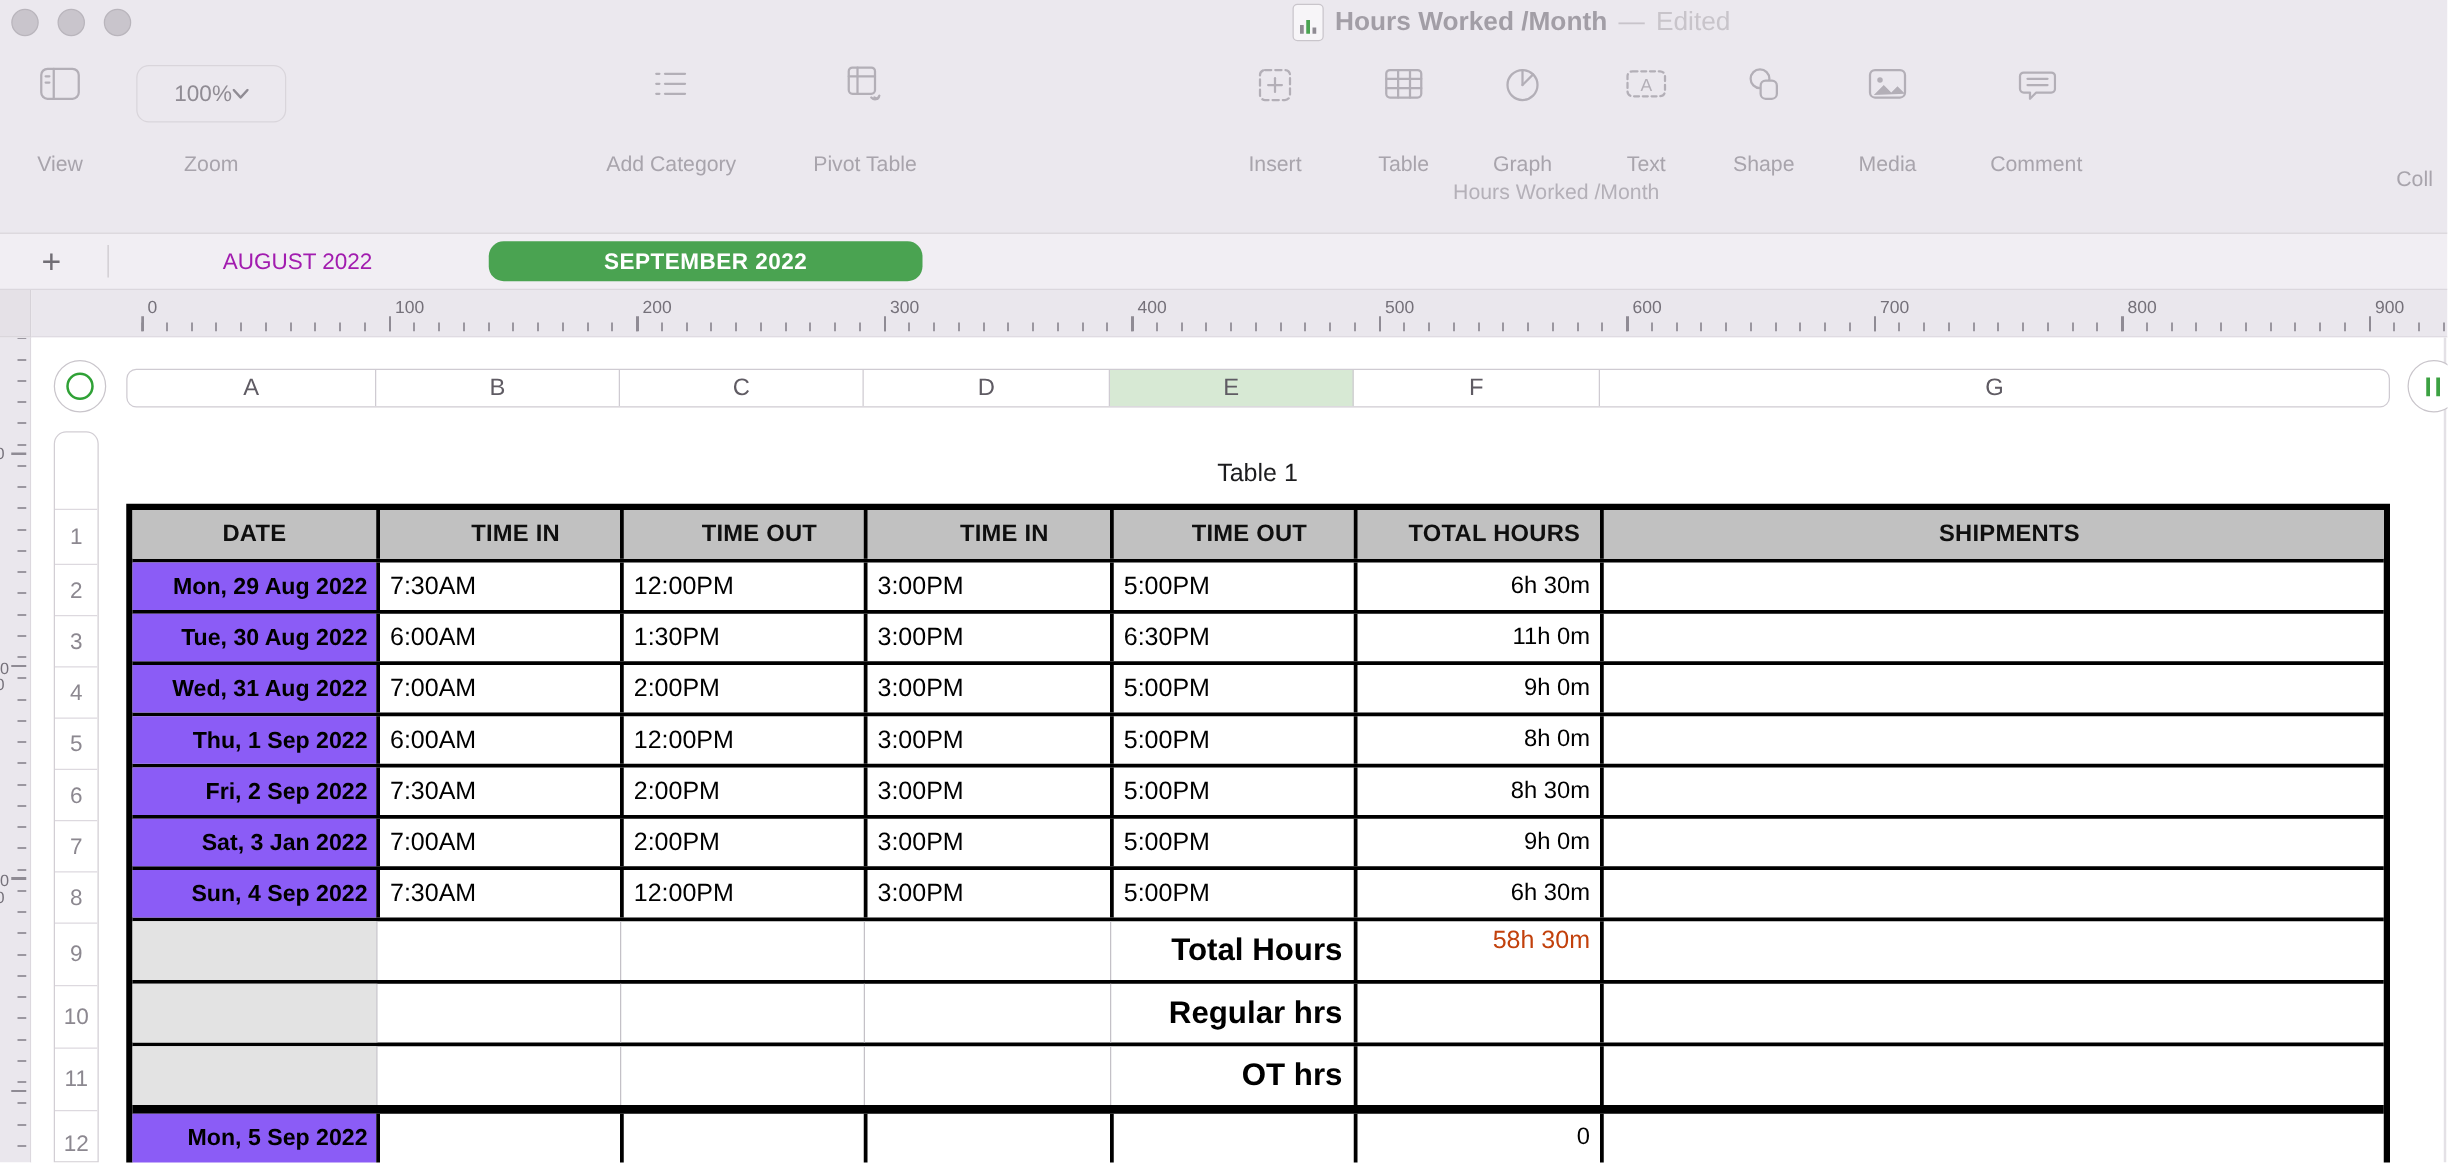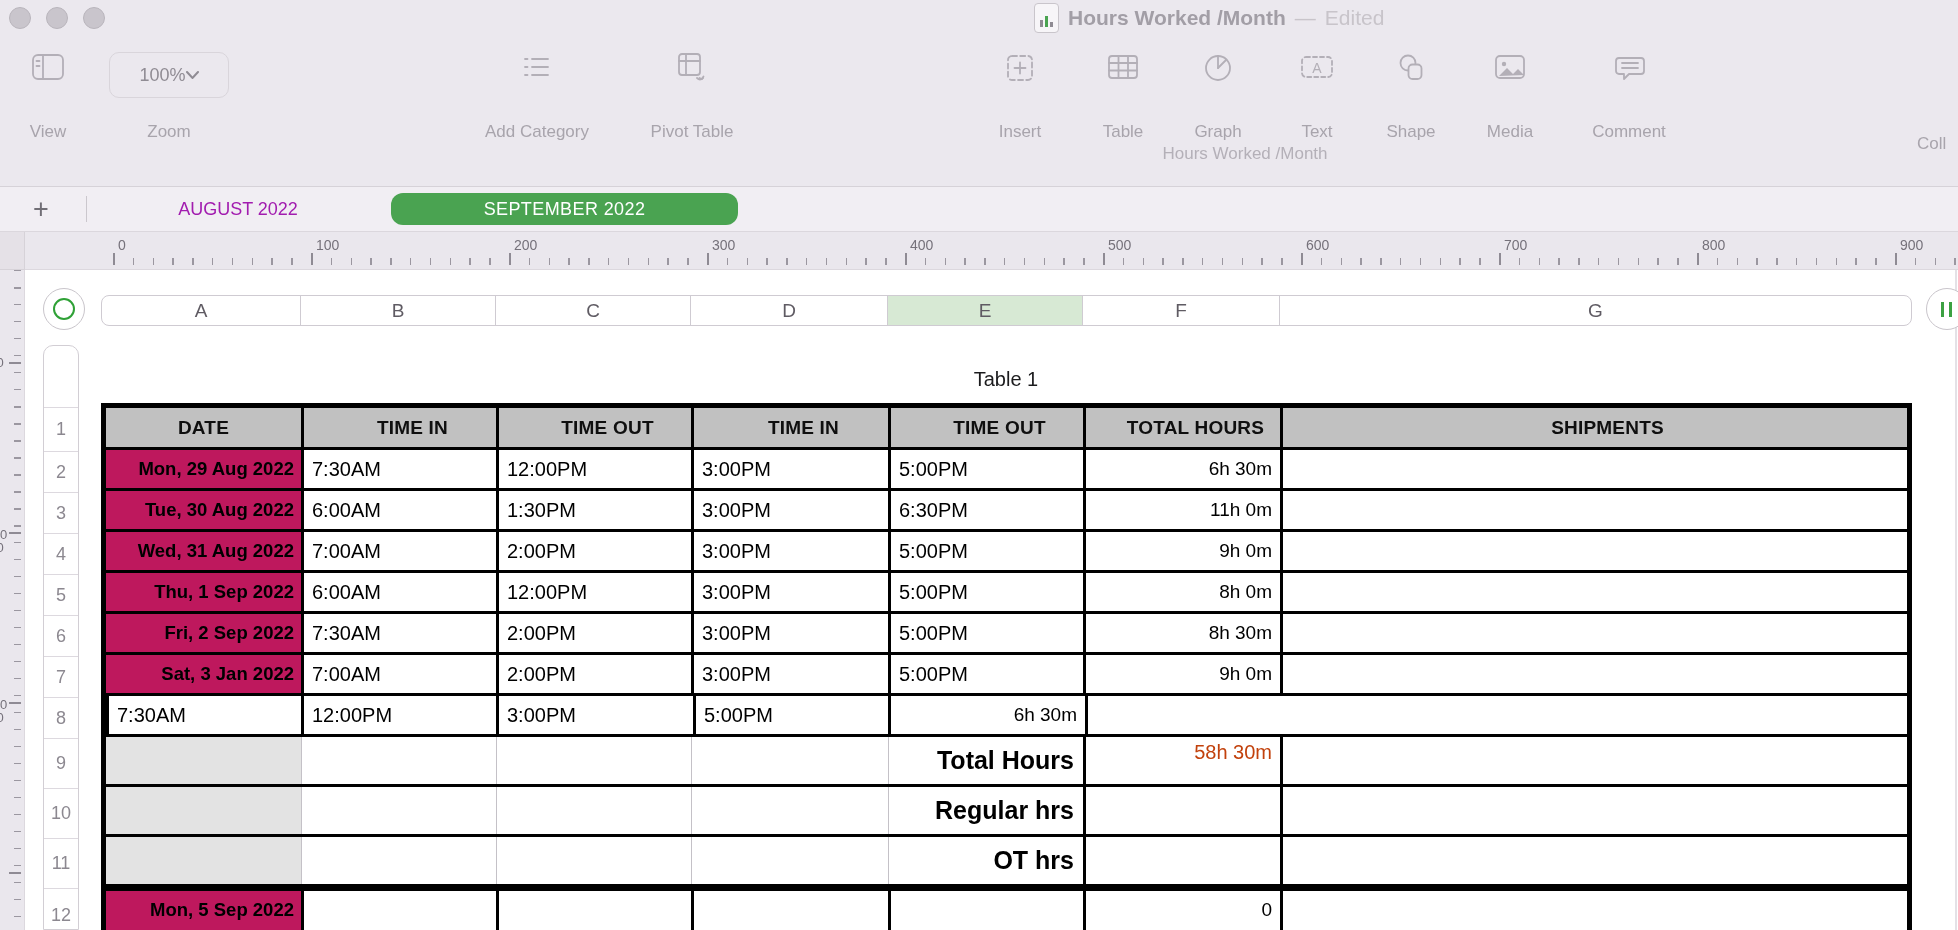--- a/index.html
+++ b/index.html
@@ -24,21 +24,21 @@
   .tb-icon svg { stroke:#b3afb7; fill:none; stroke-width:1.8; stroke-linecap:round; stroke-linejoin:round; }
   .zoom-btn { position:absolute; left:109px; top:52px; width:120px; height:46px; border:1.5px solid #d9d5db; border-radius:10px; display:flex; align-items:center; justify-content:center; gap:0; color:#908c94; font-size:18px; }
   .subtitle { position:absolute; left:1245px; top:144px; transform:translateX(-50%); font-size:17px; color:#b4b0b8; white-space:nowrap; }
   .coll-label { position:absolute; left:1917px; top:134px; font-size:17px; color:#a8a4ac; white-space:nowrap; }
 
   
   .tabbar { position:absolute; left:0; top:186px; width:1958px; height:46px; background:#f1eef3; border-top:1px solid #d6d2d8; border-bottom:1px solid #dbd7dd; }
   .add-sheet { position:absolute; left:26px; top:0; width:30px; height:44px; font-size:27px; font-weight:300; color:#716e75; display:flex; align-items:center; justify-content:center; }
   .tab-divider { position:absolute; left:86px; top:9px; width:1px; height:26px; background:#cbc7cd; }
   .tab-inactive { position:absolute; left:238px; top:0; height:44px; transform:translateX(-50%); display:flex; align-items:center; font-size:18px; color:#a21caf; white-space:nowrap; }
-  .tab-active { position:absolute; left:391px; top:6px; width:347px; height:32px; background:#4aa351; border-radius:12px; display:flex; align-items:center; justify-content:center; color:#fff; font-size:18px; font-weight:normal; letter-spacing:.4px; white-space:nowrap; }
+  .tab-active { position:absolute; left:391px; top:6px; width:347px; height:32px; background:#4aa351; border-radius:12px; display:flex; align-items:center; justify-content:center; color:#fff; font-size:18px; font-weight:bold; letter-spacing:.4px; white-space:nowrap; }
 
   
   .corner { position:absolute; left:0; top:232px; width:25px; height:38px; background:#e5e1e7; border-right:1px solid #d6d2d8; border-bottom:1px solid #d6d2d8; }
   .hruler { position:absolute; left:25px; top:232px; width:1933px; height:38px; background:#eae7ed; border-bottom:1px solid #dcd8de; }
   .hruler .minor { position:absolute; left:88px; right:0; bottom:4px; height:7px;
       background:repeating-linear-gradient(90deg,#9b97a0 0 1.5px,transparent 1.5px 19.8px); }
   .hruler .major { position:absolute; left:88px; right:0; bottom:4px; height:12px;
       background:repeating-linear-gradient(90deg,#8f8b94 0 2px,transparent 2px 198px); }
   .hruler .rlabel { position:absolute; top:5px; font-size:14px; color:#75717a; }
   .vruler { position:absolute; left:0; top:270px; width:25px; height:660px; background:#eae7ed; border-right:1px solid #dcd8de; overflow:hidden; }
@@ -73,21 +73,21 @@
   .trow.first { border-top:none; }
   .trow.hdr { height:39px; }
   .trow.data { height:41px; }
   .trow.sum { height:50px; }
   .trow.next { height:60px; border-top:7px solid #000; }
   .tc { height:100%; display:flex; align-items:center; overflow:hidden; }
   .w-a{width:195px;} .w-b{width:195px;} .w-c{width:195px;} .w-d{width:197px;} .w-e{width:195px;} .w-f{width:197px;} .w-g{flex:1;}
   .bl3 { border-left:3px solid #000;padding-left:25px; }
   .bl1 { border-left:1px solid #c4c1c7; }
   .hcell { background:#c1c1c1; justify-content:center; font-weight:bold; font-size:19px; color:#0f0f0f; letter-spacing:.2px; }
-  .datec { background:#be185d; justify-content:flex-end; padding-right:7px; font-weight:bold; font-size:18.5px; color:#000; }
+  .datec { background:#8b5cf6; justify-content:flex-end; padding-right:7px; font-weight:bold; font-size:18.5px; color:#000; }
   .timec { padding-left:8px; font-size:20px; color:#000; }
   .totc { justify-content:flex-end; padding-right:8px; font-size:19px; color:#000; }
   .sumlbl { justify-content:flex-end; padding-right:9px; font-weight:bold; font-size:25px; color:#000; }
   .sumval { justify-content:flex-end; align-items:flex-start; padding:4px 8px 0 0; font-size:20px; color:#c2410c;text-align:right; }
   .graycell { background:#e3e3e3; }
 </style>
 </head>
 <body>
 
 <div class="screen">
@@ -370,20 +370,21 @@
     <div class="trow data">
       <div class="tc datec w-a">Sat, 3 Jan 2022</div>
       <div class="tc timec w-b bl3">7:00AM</div>
       <div class="tc timec w-c bl3">2:00PM</div>
       <div class="tc timec w-d bl3">3:00PM</div>
       <div class="tc timec w-e bl3">5:00PM</div>
       <div class="tc totc  w-f bl3">9h 0m</div>
       <div class="tc w-g bl3"></div>
     </div>
     <div class="trow data">
+      <div class="tc datec w-a">Sun, 4 Sep 2022</div>
       <div class="tc timec w-b bl3">7:30AM</div>
       <div class="tc timec w-c bl3">12:00PM</div>
       <div class="tc timec w-d bl3">3:00PM</div>
       <div class="tc timec w-e bl3">5:00PM</div>
       <div class="tc totc  w-f bl3">6h 30m</div>
       <div class="tc w-g bl3"></div>
     </div>
 
     <div class="trow sum">
       <div class="tc graycell w-a"></div>

